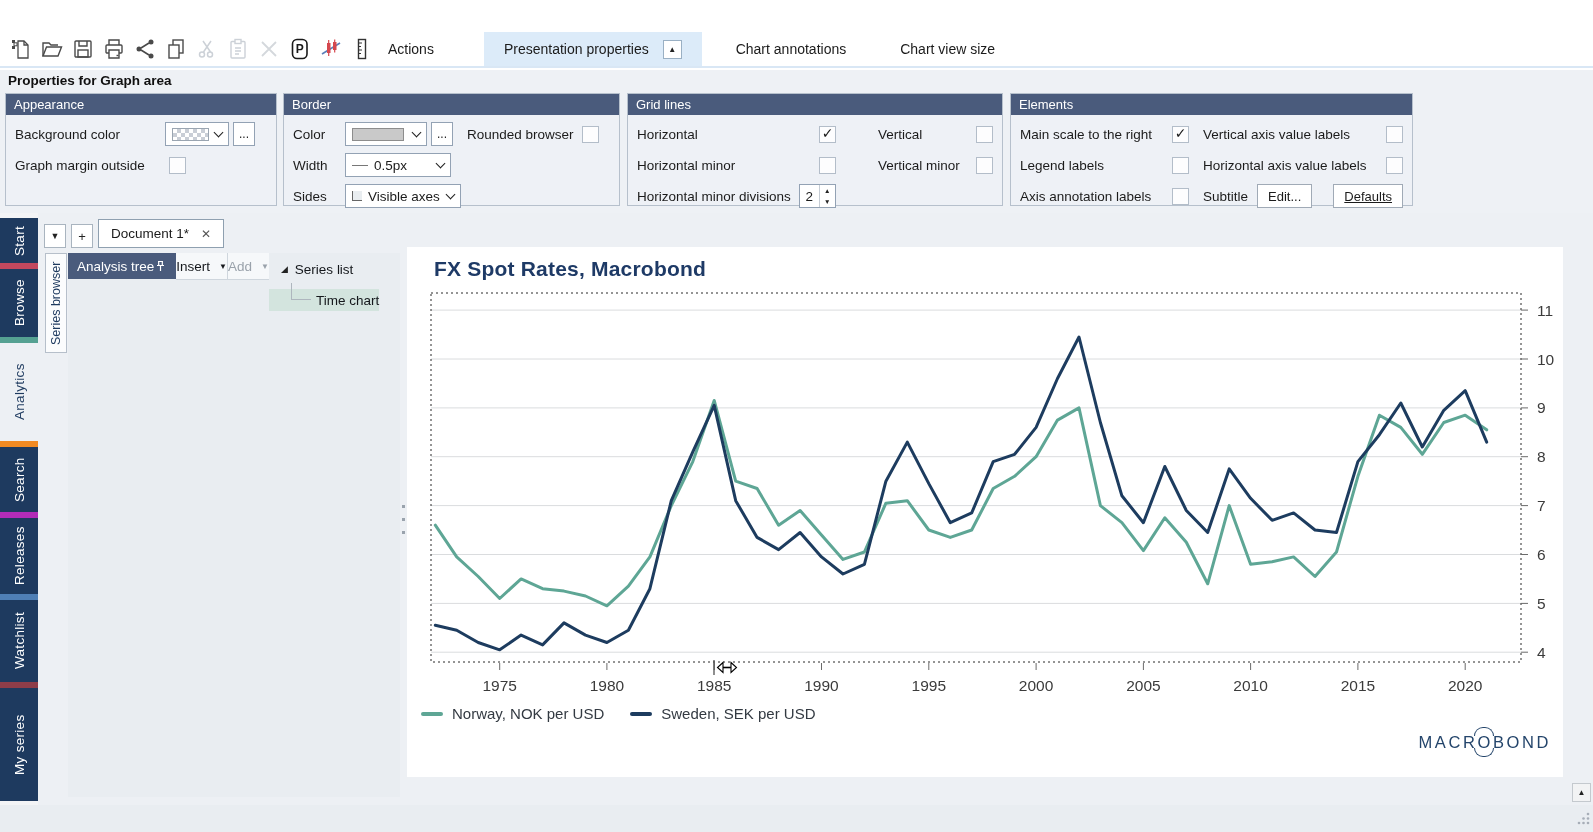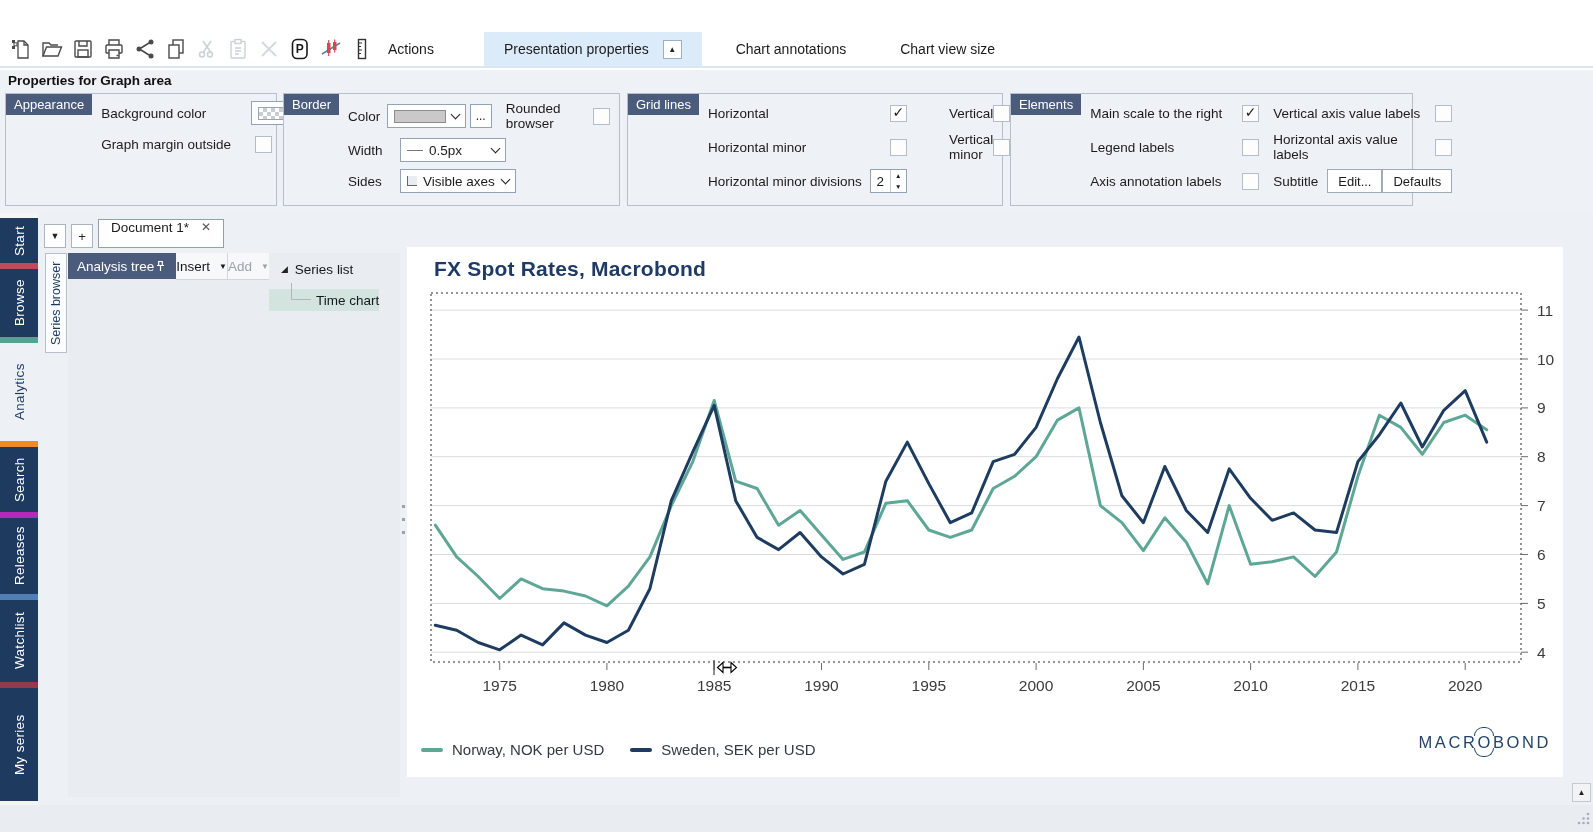--- a/index.html
+++ b/index.html
@@ -21,21 +21,21 @@
   .tb-tabs{display:flex;height:100%;margin-left:50px;}
   .tb-tab{display:flex;align-items:center;padding:0 20px;font-size:14px;height:100%;margin-right:14px;}
   .tb-tab.active{background:#dcebf9;}
   .collapse-btn{width:19px;height:19px;border:1px solid #9ab0c4;background:#fff;font-size:8px;
                 display:flex;align-items:center;justify-content:center;margin-left:14px;color:#222;}
 
   
   .props{position:absolute;left:0;top:70px;width:100%;height:143px;background:#eef1f5;}
   .props-title{position:absolute;left:8px;top:3px;font-size:13.5px;font-weight:bold;color:#101010;}
   .panel{position:absolute;top:23px;bottom:7px;background:#eef1f6;border:1px solid #b6c0cc;
-         display:flex;flex-direction:row;}
+         display:flex;flex-direction:column;}
   .panel-h{height:21px;background:#4a5b7c;color:#fff;font-size:13px;display:flex;
            align-items:center;padding:0 8px;flex:0 0 auto;}
   .panel-b{padding:7px 9px 4px 9px;display:flex;flex-direction:column;gap:7px;font-size:13.5px;}
   .prow{display:flex;align-items:center;min-height:24px;}
   .a-l{width:150px;}   .b-l{width:52px;}
   .g-l1{width:182px;}  .g-l2{margin-left:42px;flex:1;}
   .e-l1{width:152px;}  .e-l2{margin-left:14px;flex:1;}
 
   .dd{height:24px;border:1px solid #93a2b4;background:#fff;display:inline-flex;align-items:center;
       padding:0 6px;gap:6px;font-size:13.5px;}
@@ -66,21 +66,21 @@
   .side-strip{position:absolute;left:0;top:213px;width:38px;height:594px;background:#f3f4f6;}
   .side-tab{width:38px;display:flex;align-items:center;justify-content:center;background:#1e3a5f;
             color:#fff;font-size:13.5px;writing-mode:vertical-rl;transform:rotate(180deg);
             letter-spacing:.3px;}
   .side-tab.active{background:#edf0f4;color:#1e3a5f;}
   .side-accent{width:38px;height:6px;}
 
   .doc-tabbar{position:absolute;left:44px;top:219px;height:29px;display:flex;gap:5px;align-items:flex-end;}
   .mini-btn{width:22px;height:24px;background:#fff;border:1px solid #a9b4bf;font-size:9px;
             display:flex;align-items:center;justify-content:center;color:#222;}
-  .doc-tab{height:29px;background:#fff;border:1px solid #8fa0b0;display:flex;align-items:flex-start;
+  .doc-tab{height:29px;background:#fff;border:1px solid #8fa0b0;display:flex;align-items:center;
            padding:0 12px;font-size:13.5px;gap:12px;}
   .close-x{color:#555;font-size:12px;}
 
   .series-browser-tab{position:absolute;left:45px;top:253px;width:22px;height:100px;background:#fbfcfd;
       border:1px solid #b6bfca;display:flex;align-items:center;justify-content:center;
       writing-mode:vertical-rl;transform:rotate(180deg);font-size:12.5px;color:#1e3a5f;}
 
   .tree-panel{position:absolute;left:68px;top:253px;width:332px;height:544px;background:#e9edf1;
               display:flex;flex-direction:row;}
   .tree-header{height:26px;background:#4a5b7c;color:#fff;display:flex;align-items:center;
@@ -100,21 +100,21 @@
   .connector{position:absolute;left:22px;top:-6px;width:20px;height:17px;
              border-left:1px solid #aeb6be;border-bottom:1px solid #aeb6be;}
 
   
   .chart-panel{position:absolute;left:407px;top:247px;width:1156px;height:530px;background:#fff;}
   .chart-title{position:absolute;left:27px;top:10px;margin:0;font-size:21px;font-weight:bold;
                color:#1e3a66;letter-spacing:.2px;}
   #chart-svg-host{position:absolute;left:0;top:0;width:1156px;height:462px;}
   .legend{position:absolute;left:14px;top:458px;display:flex;gap:26px;font-size:15px;
           color:#333a42;align-items:center;}
-  .legend-item{display:flex;align-items:center;margin-top:36px;}
+  .legend-item{display:flex;align-items:center;}
   .legend .sw{width:22px;height:4px;border-radius:2px;margin-right:9px;}
   .logo{position:absolute;right:12px;top:486px;font-size:16.5px;letter-spacing:2.6px;color:#24456b;}
   .o-orbit{position:relative;display:inline-block;}
   .o-orbit::before{content:"";position:absolute;left:-3px;top:-6px;width:18px;height:8px;
       border:1.4px solid #24456b;border-bottom:none;border-radius:9px 9px 0 0;}
   .o-orbit::after{content:"";position:absolute;left:-3px;bottom:-5px;width:18px;height:8px;
       border:1.4px solid #24456b;border-top:none;border-radius:0 0 9px 9px;}
 
   .scroll-up{position:absolute;left:1572px;top:783px;width:19px;height:19px;background:#f2f3f4;
              border:1px solid #c4c9ce;font-size:8px;display:flex;align-items:center;
@@ -353,21 +353,21 @@
           <span class="e-l1">Legend labels</span>
           <span class="checkbox"></span>
           <span class="e-l2">Horizontal axis value labels</span>
           <span class="checkbox"></span>
         </div>
         <div class="prow">
           <span class="e-l1">Axis annotation labels</span>
           <span class="checkbox"></span>
           <span style="margin-left:14px;">Subtitle</span>
           <button class="wbtn" style="margin-left:9px;">Edit...</button>
-          <button class="wbtn" style="margin-left:auto;">Defaults</button>
+          <button class="wbtn" style="margin-left:auto;text-decoration:underline;">Defaults</button>
         </div>
       </div>
     </section>
   </div>
 
   <div class="content-bg"></div>
 
   <div class="side-strip" id="side-strip">
       <div style="height: 5px;"></div>
       <div class="side-tab" style="height: 45px;">Start</div>

